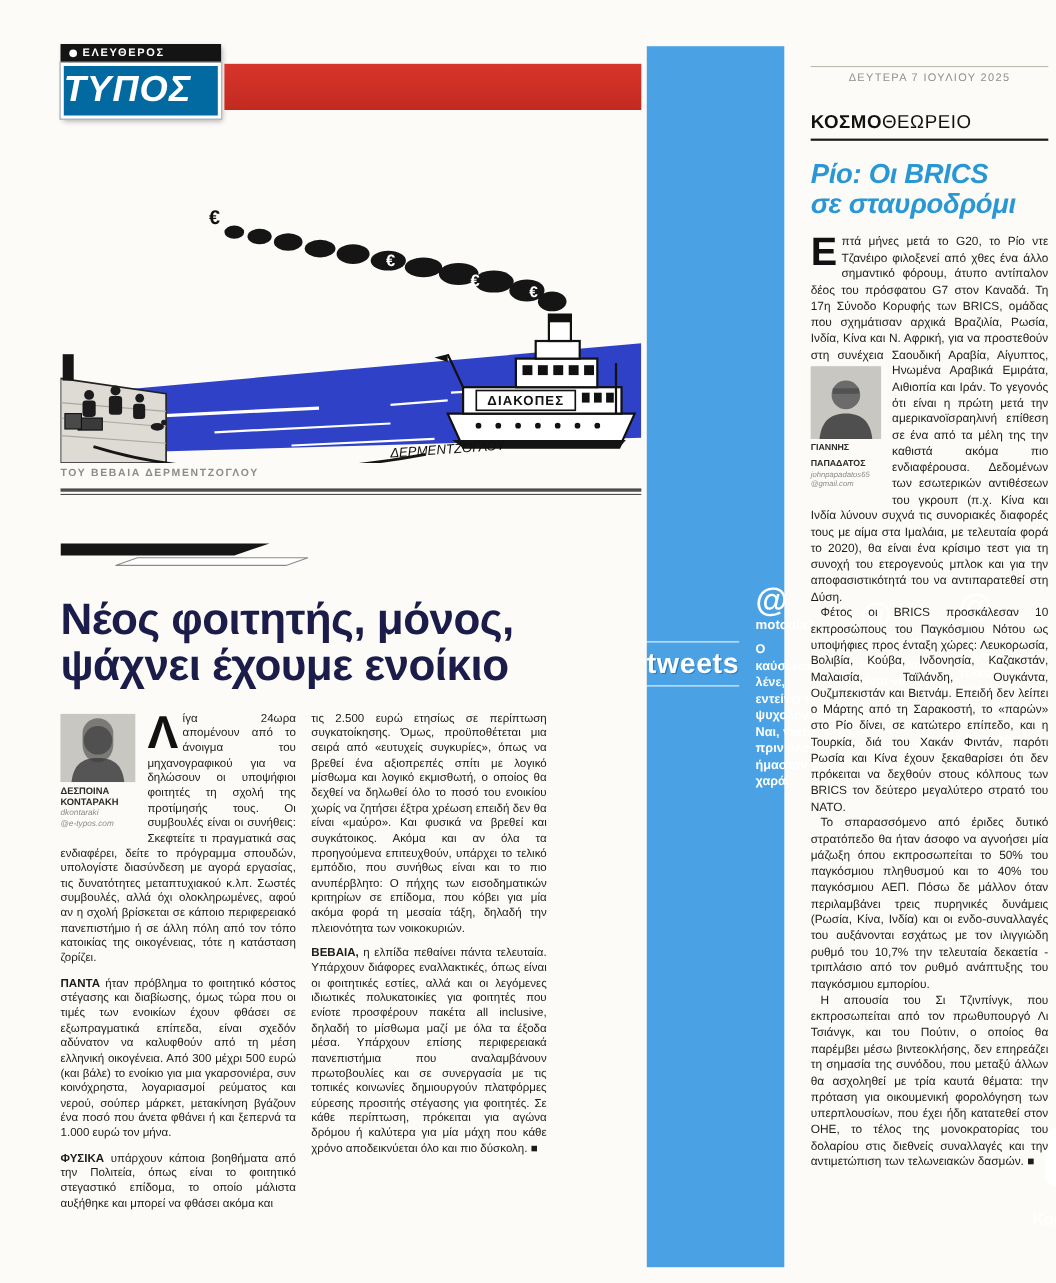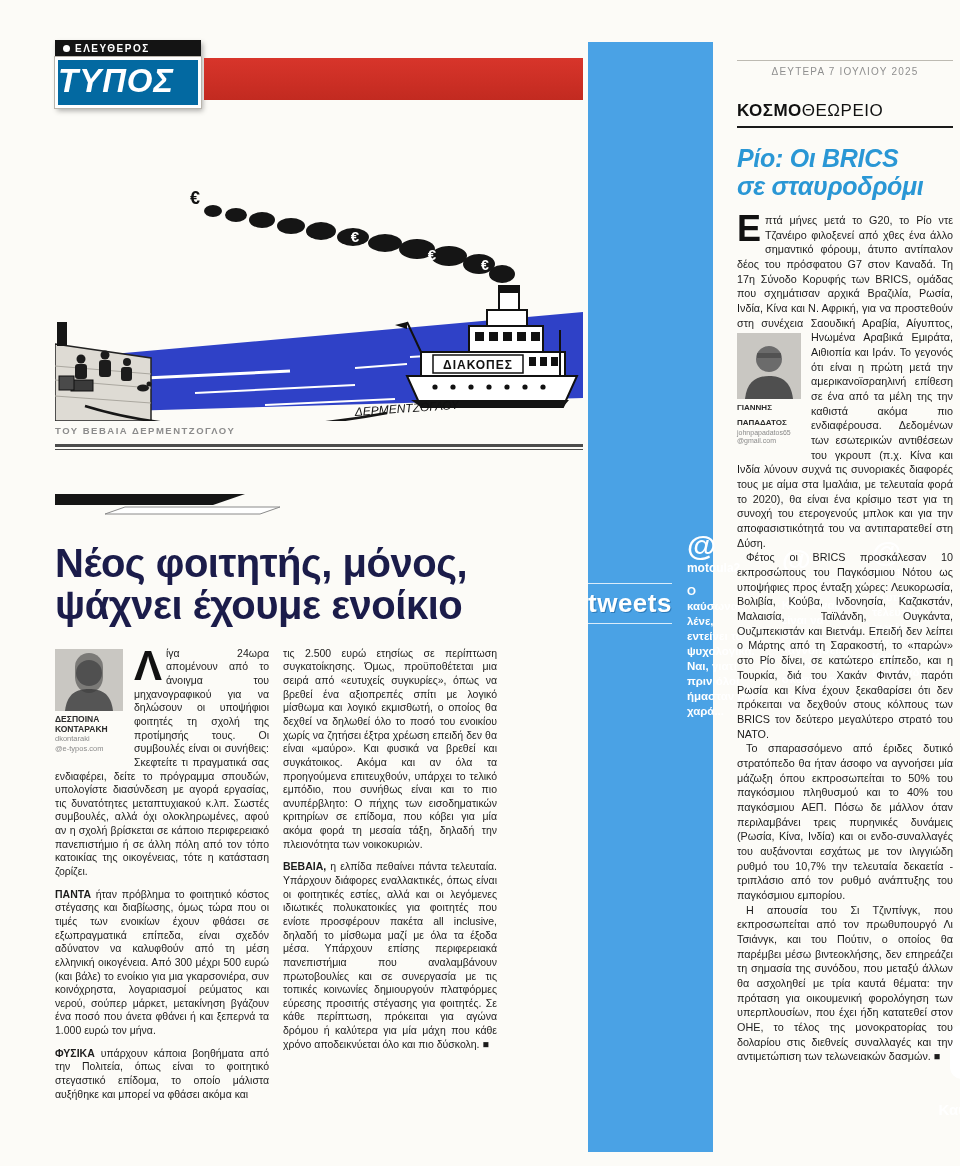--- a/index.html
+++ b/index.html
@@ -33,21 +33,21 @@
   .body-cols { display:flex; gap:14px; margin-top:20px; width:442px; }
   .col { width:214px; font-size:10.5px; line-height:1.3; color:#1c1c1c; text-align:justify; }
   .para { margin-bottom:9px; }
   .lead { font-weight:bold; }
   .dropcap { float:left; font-size:42px; line-height:.78; font-weight:bold; color:#111; padding:3px 4px 0 0; }
 
   .author-block { float:left; width:70px; margin:2px 9px 4px 0; }
   .author-photo { width:68px; height:62px; background:#cfcdc8; display:block; }
   .author-photo svg { display:block; width:100%; height:100%; }
   .author-name { font-size:8.5px; font-weight:bold; color:#2a2a2a; margin-top:3px; line-height:1.2; }
-  .author-handle { font-size:7.5px; color:#8a8a8a; line-height:1.25; display:block; }
+  .author-handle { font-size:7.5px; color:#8a8a8a; line-height:1.25; display:block;font-style:italic; }
 
   
   .tweets-strip { position:absolute; left:588px; top:42px; width:125px; height:1110px; background:#4aa2e5; color:#fff; display:flex; flex-direction:row; align-items:center; }
   .bird { margin-top:14px; width:92px; height:78px; }
   .bird svg { width:100%; height:100%; fill:#fff; }
   .tweets-title-wrap { margin-top:12px; width:86px; text-align:center; border-top:1px solid rgba(255,255,255,.8); border-bottom:1px solid rgba(255,255,255,.8); padding:4px 0; }
   .tweets-title { font-size:26px; font-weight:bold; letter-spacing:.5px; text-shadow:1px 1px 0 rgba(20,90,150,.55); }
   .tweet { width:100%; padding:0 12px 0 15px; margin-top:56px; }
   .tweet + .tweet { margin-top:34px; border-top:1px solid rgba(255,255,255,.45); padding-top:18px; }
   .at { font-size:30px; font-weight:bold; line-height:1; }

